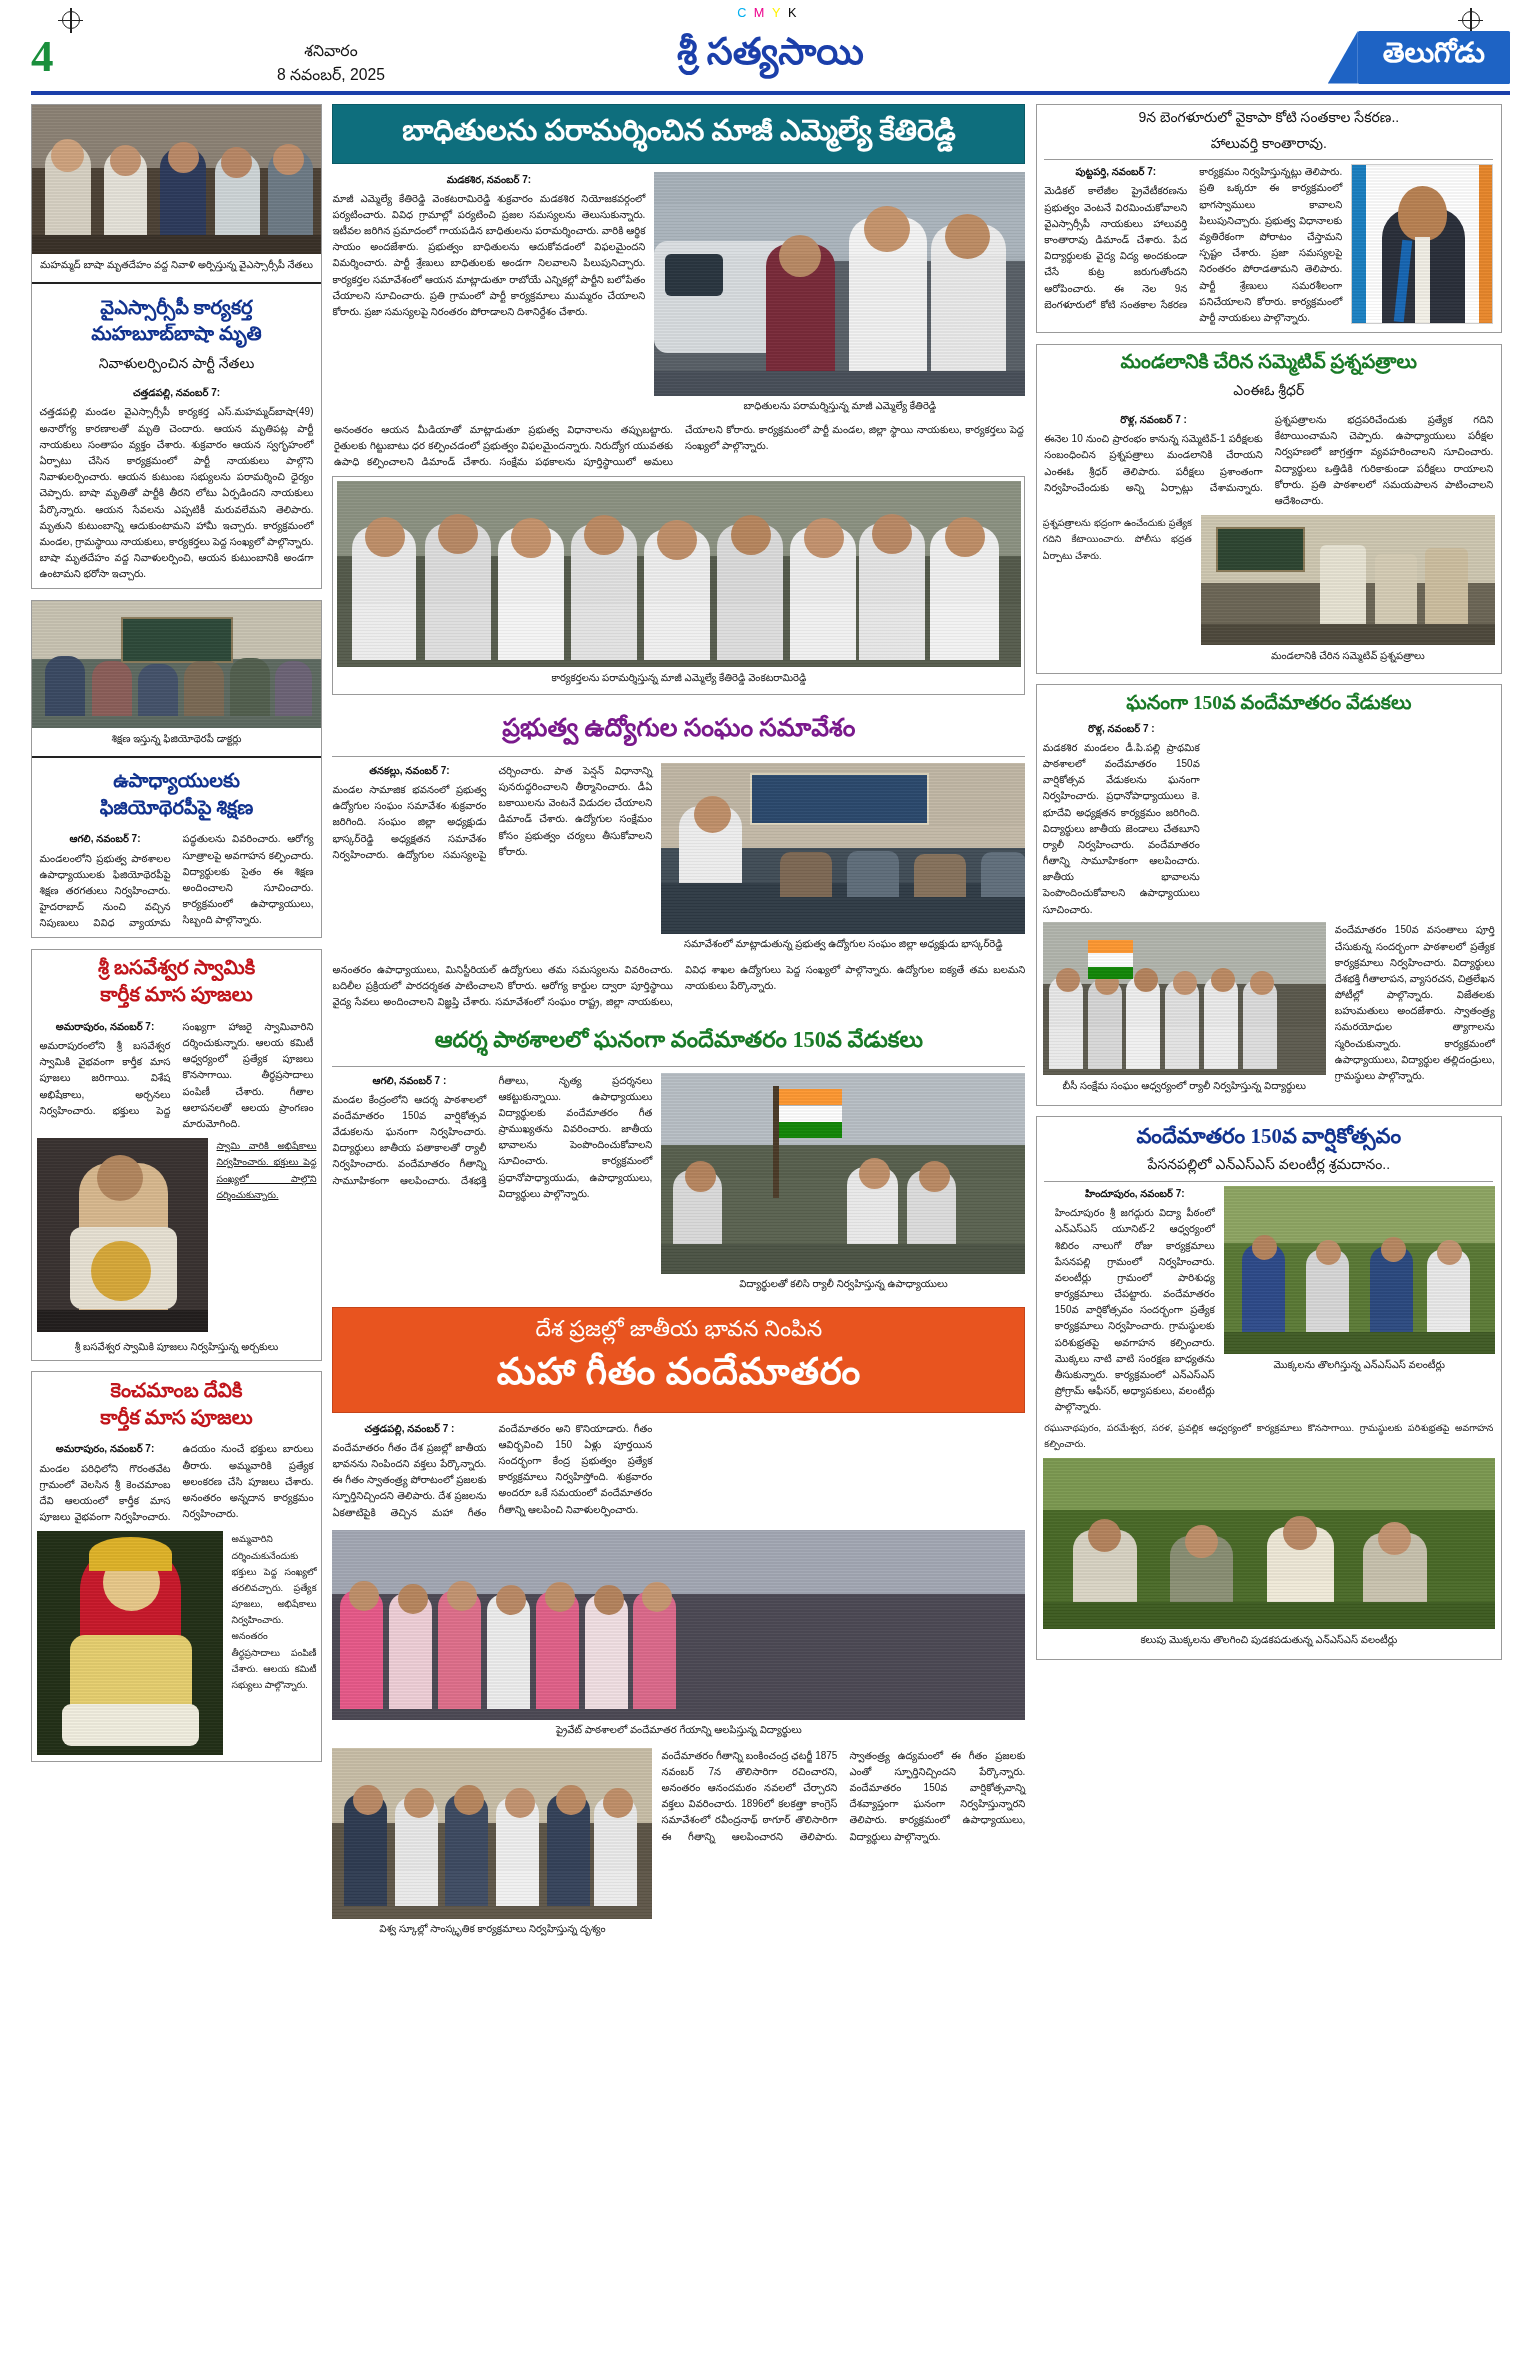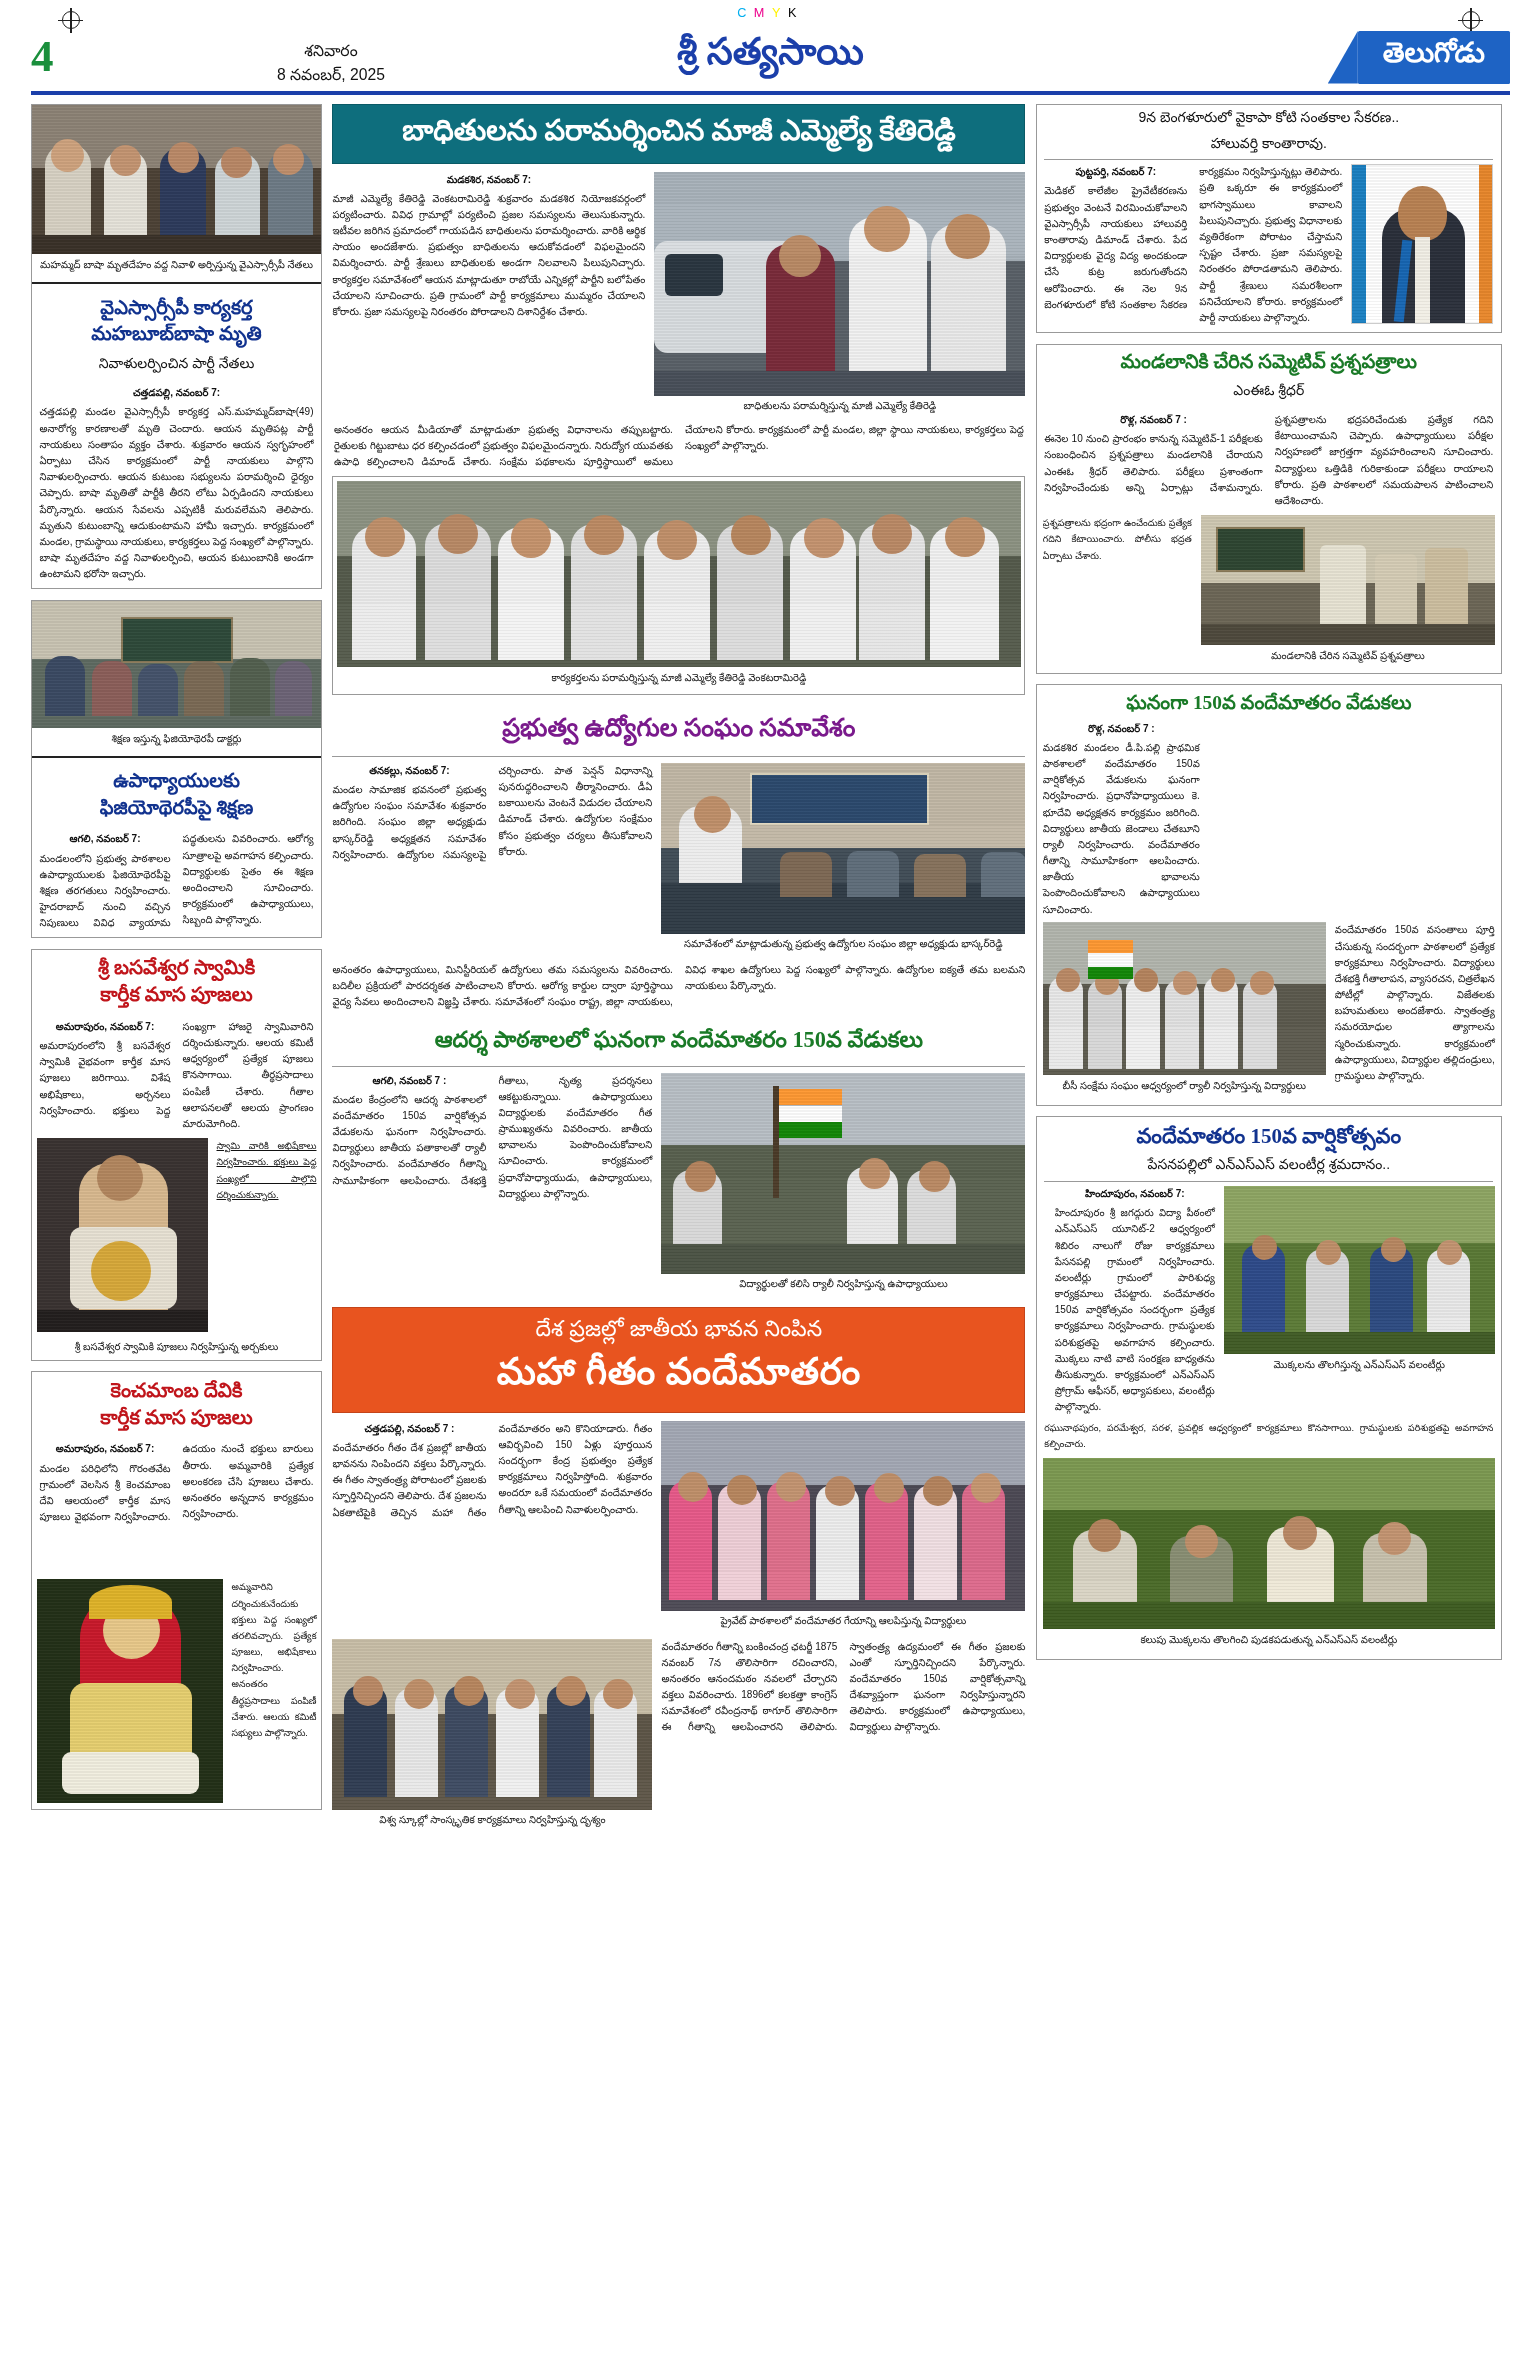--- a/index.html
+++ b/index.html
@@ -262,21 +262,21 @@
 
         <div class="box">
           <div class="hl-red">
             <span>కెంచమాంబ దేవికి</span><br>
             <span>కార్తీక మాస పూజలు</span>
           </div>
           <div class="pad body-txt two-col">
             <span class="dateline">అమరాపురం, నవంబర్ 7:</span>
             <span>మండల పరిధిలోని గొరంతవేట గ్రామంలో వెలసిన శ్రీ కెంచమాంబ దేవి ఆలయంలో కార్తీక మాస పూజలు వైభవంగా నిర్వహించారు. ఉదయం నుంచే భక్తులు బారులు తీరారు. అమ్మవారికి ప్రత్యేక అలంకరణ చేసి పూజలు చేశారు. అనంతరం అన్నదాన కార్యక్రమం నిర్వహించారు.</span>
           </div>
-          <div class="flexrow" style="padding:0 4.5px 6px;margin-top:48px;">
+          <div class="flexrow" style="padding:0 4.5px 6px;">
             <div style="width:186px;">
               <div class="ph grain" style="height:224px;background:#1d2a14;">
                 <div class="bar" style="left:0;top:0;right:0;height:100%;background:#233018;"></div>
                 <div class="blob" style="left:43px;top:13.4px;width:101px;height:186px;background:#c9192b;border-radius:45px 45px 7.5px 7.5px;"></div>
                 <div class="blob" style="left:66px;top:22.4px;width:57px;height:57px;background:#e9c98a;border-radius:50%;"></div>
                 <div class="blob" style="left:52px;top:6px;width:83px;height:34px;background:#e0b429;border-radius:50% 50% 0 0;"></div>
                 <div class="blob" style="left:33px;top:104px;width:122px;height:89px;background:#e7d070;border-radius:15px;"></div>
                 <div class="blob" style="left:25px;top:173px;width:137px;height:42px;background:#f2efe0;border-radius:9px;"></div>
               </div>
             </div>
@@ -402,21 +402,21 @@
               <div class="cap">విద్యార్థులతో కలిసి ర్యాలీ నిర్వహిస్తున్న ఉపాధ్యాయులు</div>
             </div>
           </div>
         </div>
 
         <div class="box nb">
           <div class="hl-orange-band">
             <div class="l1">దేశ ప్రజల్లో జాతీయ భావన నింపిన</div>
             <div class="l2">మహా గీతం వందేమాతరం</div>
           </div>
-          <div class="flexrow" style="margin-top:7.5px;">
+          <div class="flexrow" style="margin-top:7.5px;flex-direction:column;">
             <div style="width:320px;" class="body-txt two-col">
               <span class="dateline">చత్తడపల్లి, నవంబర్ 7 :</span>
               <span>వందేమాతరం గీతం దేశ ప్రజల్లో జాతీయ భావనను నింపిందని వక్తలు పేర్కొన్నారు. ఈ గీతం స్వాతంత్ర్య పోరాటంలో ప్రజలకు స్ఫూర్తినిచ్చిందని తెలిపారు. దేశ ప్రజలను ఏకతాటిపైకి తెచ్చిన మహా గీతం వందేమాతరం అని కొనియాడారు. గీతం ఆవిర్భవించి 150 ఏళ్లు పూర్తయిన సందర్భంగా కేంద్ర ప్రభుత్వం ప్రత్యేక కార్యక్రమాలు నిర్వహిస్తోంది. శుక్రవారం అందరూ ఒకే సమయంలో వందేమాతరం గీతాన్ని ఆలపించి నివాళులర్పించారు.</span>
             </div>
             <div style="flex:1;">
               <div class="ph grain" style="height:190px;background:#5f5c68;">
                 <div class="bar" style="left:0;top:0;right:0;height:34%;background:#a4a9b5;"></div>
                 <div class="bar" style="left:0;bottom:0;right:0;height:66%;background:#4d4a55;"></div>
                 <div class="blob" style="left:7.5px;top:60px;width:43px;height:119px;background:#e85a8a;border-radius:16.4px 16.4px 0 0;"></div>
                 <div class="blob" style="left:16.4px;top:51px;width:30px;height:30px;background:#c0906a;border-radius:50%;"></div>

